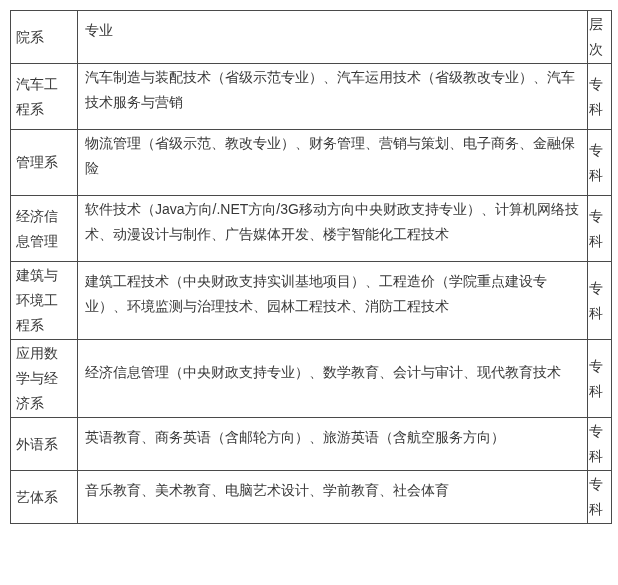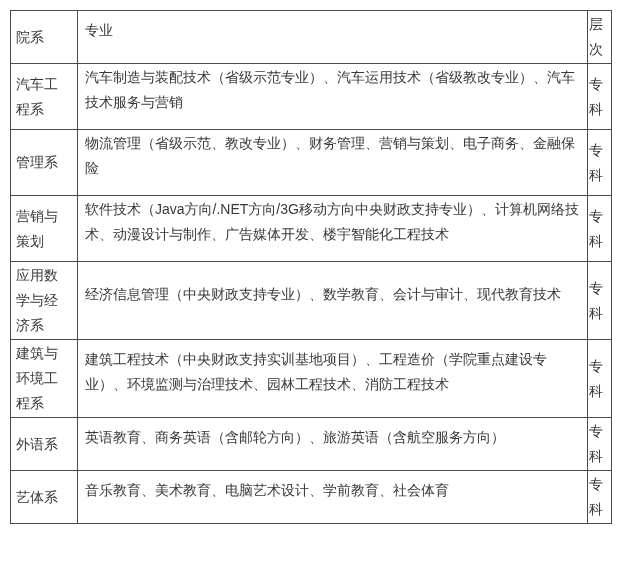--- a/index.html
+++ b/index.html
@@ -74,36 +74,36 @@
   </tr>
 
   <tr>
     <td class="cell-dept">管理系</td>
     <td class="cell-major">物流管理（省级示范、教改专业）、财务管理、营销与策划、电子商务、金融保险</td>
     <td class="cell-level">专科</td>
   </tr>
 
 
   <tr>
-    <td class="cell-dept">营销与策划</td>
+    <td class="cell-dept">经济信息管理</td>
     <td class="cell-major">软件技术（Java方向/.NET方向/3G移动方向中央财政支持专业）、计算机网络技术、动漫设计与制作、广告媒体开发、楼宇智能化工程技术</td>
     <td class="cell-level">专科</td>
   </tr>
 
 
 
   <tr>
-    <td class="cell-dept">应用数学与经济系</td>
-    <td class="cell-major">经济信息管理（中央财政支持专业）、数学教育、会计与审计、现代教育技术</td>
+    <td class="cell-dept">建筑与环境工程系</td>
+    <td class="cell-major">建筑工程技术（中央财政支持实训基地项目）、工程造价（学院重点建设专业）、环境监测与治理技术、园林工程技术、消防工程技术</td>
     <td class="cell-level">专科</td>
   </tr>
 
   <tr>
-    <td class="cell-dept">建筑与环境工程系</td>
-    <td class="cell-major">建筑工程技术（中央财政支持实训基地项目）、工程造价（学院重点建设专业）、环境监测与治理技术、园林工程技术、消防工程技术</td>
+    <td class="cell-dept">应用数学与经济系</td>
+    <td class="cell-major">经济信息管理（中央财政支持专业）、数学教育、会计与审计、现代教育技术</td>
     <td class="cell-level">专科</td>
   </tr>
 
   <tr>
     <td class="cell-dept">外语系</td>
     <td class="cell-major">英语教育、商务英语（含邮轮方向）、旅游英语（含航空服务方向）</td>
     <td class="cell-level">专科</td>
   </tr>
 
   <tr>

